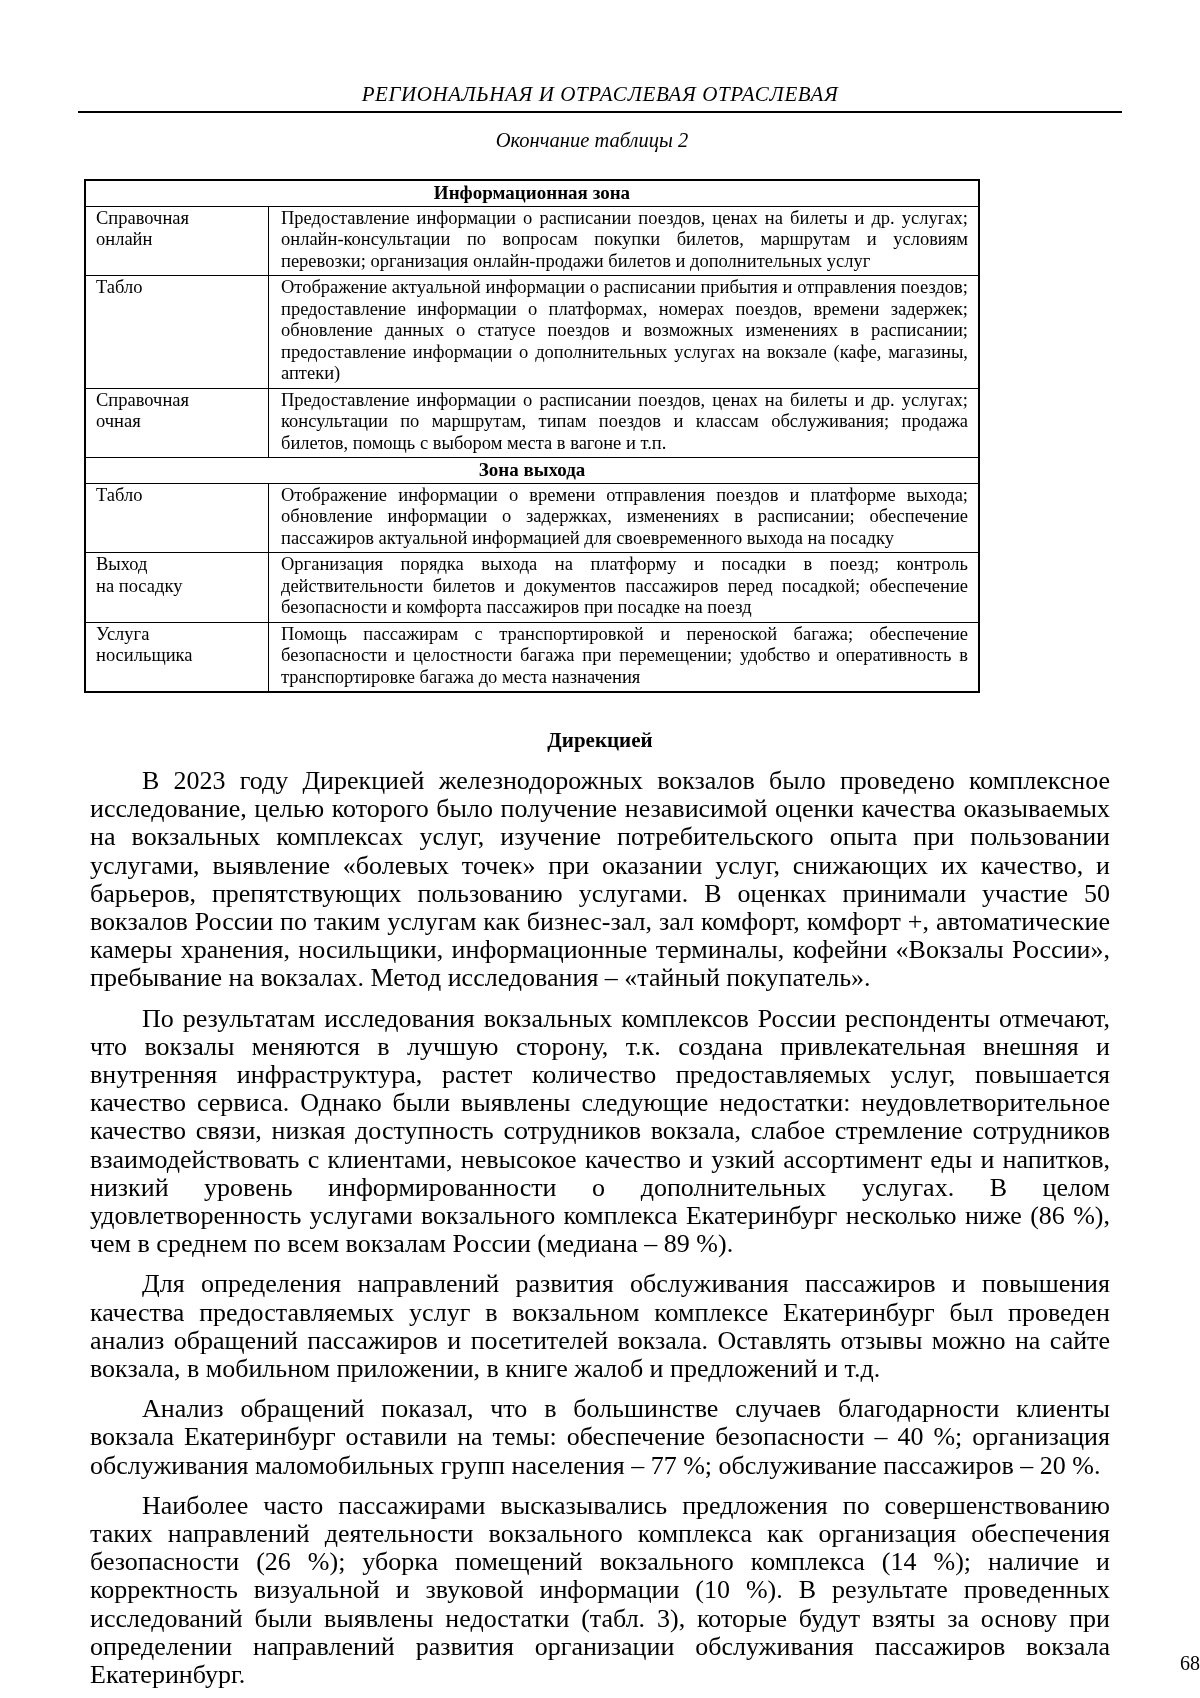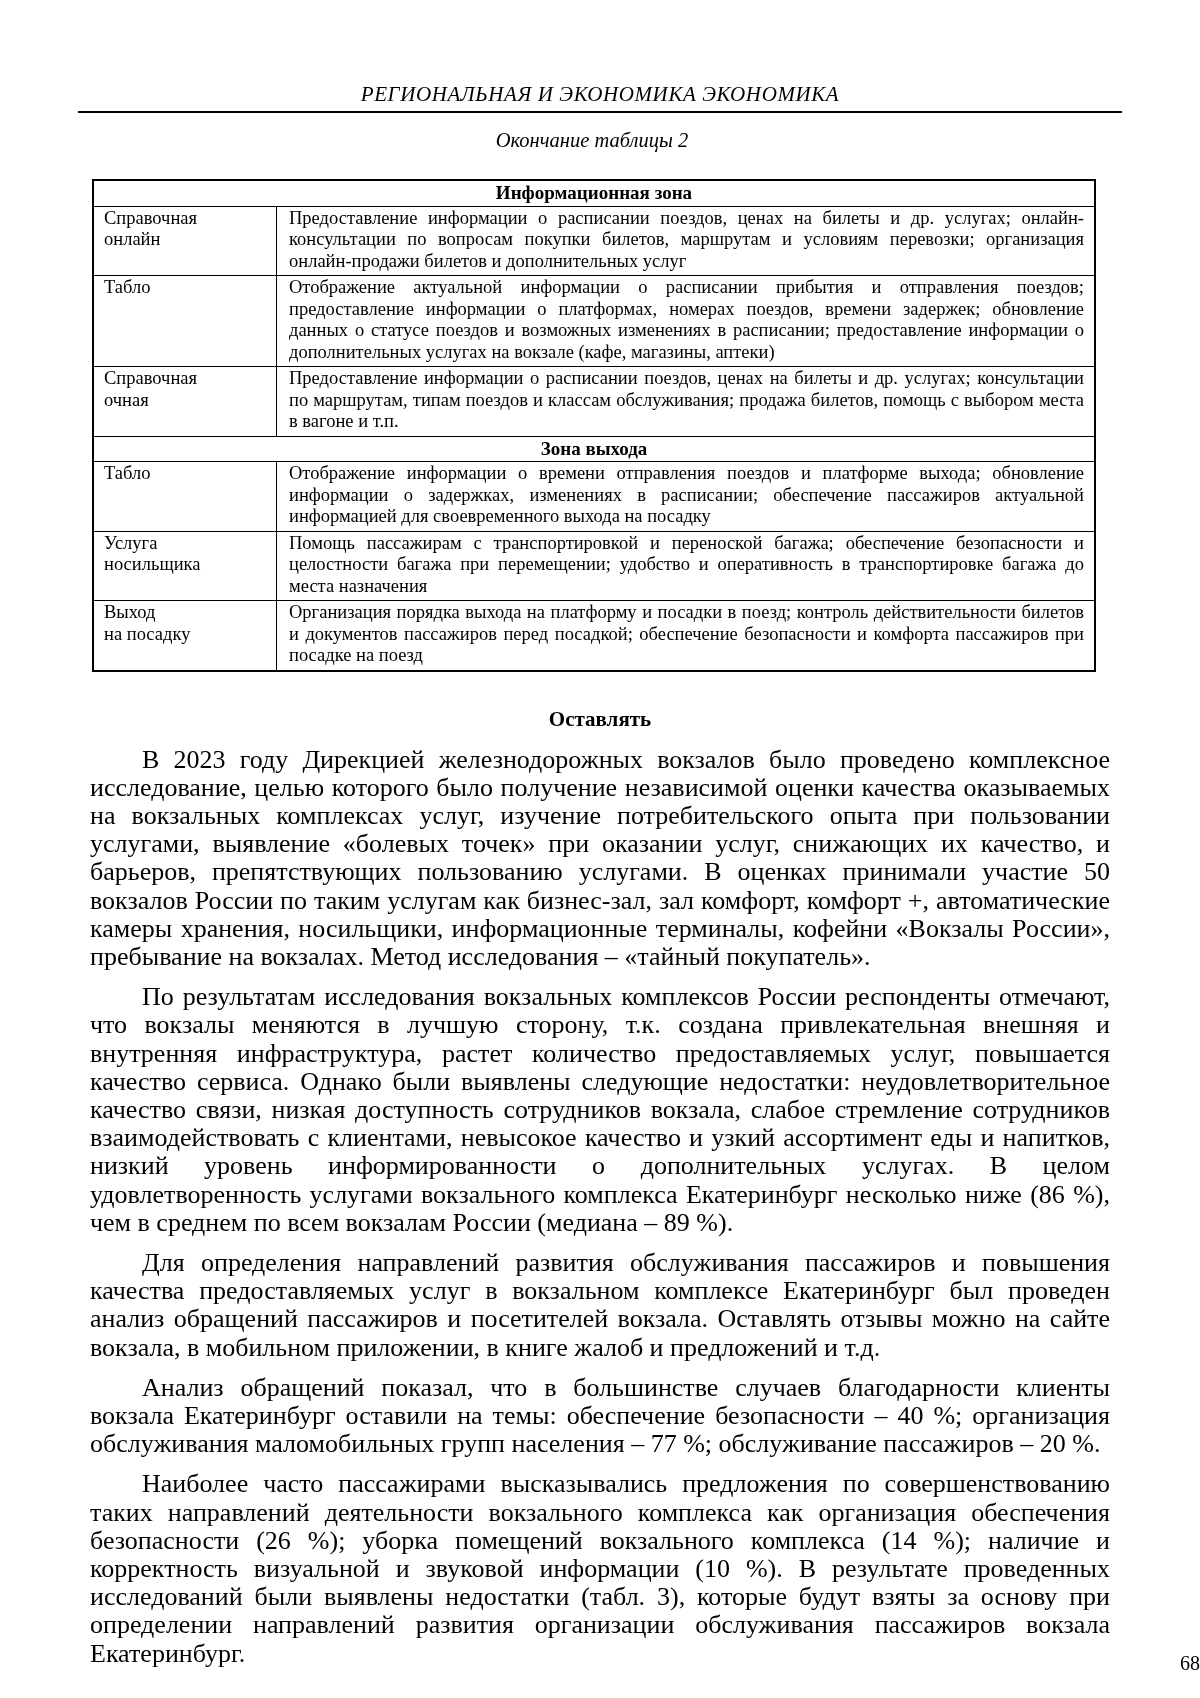--- a/index.html
+++ b/index.html
@@ -25,22 +25,22 @@
   .table-caption{
     margin-top:15px;
     text-align:center;
     font-style:italic;
     font-size:20.5px;
     line-height:24px;
     padding-right:16px;
   }
 
   table.services{
-    margin:27px 0 0 14px;
-    width:1004px;
+    margin:27px 0 0 6px;
+    width:896px;
     border-collapse:collapse;
     border:2px solid #000;
     font-size:18.5px;
     line-height:21.5px;
   }
   table.services td{
     border:1.5px solid #000;
     vertical-align:top;
   }
   td.section-header{
@@ -81,21 +81,21 @@
     text-align:right;
     font-size:20px;
   }
 </style>
 </head>
 <body>
 
 <div class="page">
   <div class="content">
 
-    <div class="running-header">РЕГИОНАЛЬНАЯ И ЭКОНОМИКА ЭКОНОМИКА</div>
+    <div class="running-header">РЕГИОНАЛЬНАЯ И ОТРАСЛЕВАЯ ОТРАСЛЕВАЯ</div>
     <div class="header-rule"></div>
 
     <div class="table-caption">Окончание таблицы 2</div>
 
     <table class="services">
       <colgroup>
           <col style="width:166px">
           <col>
         </colgroup>
       <tbody>
@@ -117,33 +117,33 @@
           <td class="desc-cell">Предоставление информации о расписании поездов, ценах на билеты и др. услугах; консультации по маршрутам, типам поездов и классам обслуживания; продажа билетов, помощь с выбором места в вагоне и т.п.</td>
         </tr>
         <tr>
           <td colspan="2" class="section-header">Зона выхода</td>
         </tr>
         <tr>
           <td class="service-cell">Табло</td>
           <td class="desc-cell">Отображение информации о времени отправления поездов и платформе выхода; обновление информации о задержках, изменениях в расписании; обеспечение пассажиров актуальной информацией для своевременного выхода на посадку</td>
         </tr>
         <tr>
+          <td class="service-cell">Выход
+на посадку</td>
+          <td class="desc-cell">Организация порядка выхода на платформу и посадки в поезд; контроль действительности билетов и документов пассажиров перед посадкой; обеспечение безопасности и комфорта пассажиров при посадке на поезд</td>
+        </tr>
+        <tr>
           <td class="service-cell">Услуга
 носильщика</td>
           <td class="desc-cell">Помощь пассажирам с транспортировкой и переноской багажа; обеспечение безопасности и целостности багажа при перемещении; удобство и оперативность в транспортировке багажа до места назначения</td>
         </tr>
-        <tr>
-          <td class="service-cell">Выход
-на посадку</td>
-          <td class="desc-cell">Организация порядка выхода на платформу и посадки в поезд; контроль действительности билетов и документов пассажиров перед посадкой; обеспечение безопасности и комфорта пассажиров при посадке на поезд</td>
-        </tr>
       </tbody>
     </table>
 
-    <h2 class="discussion-heading">Оставлять</h2>
+    <h2 class="discussion-heading">Дирекцией</h2>
 
     <p class="body-par">В 2023 году Дирекцией железнодорожных вокзалов было проведено комплексное исследование, целью которого было получение независимой оценки качества оказываемых на вокзальных комплексах услуг, изучение потребительского опыта при пользовании услугами, выявление «болевых точек» при оказании услуг, снижающих их качество, и барьеров, препятствующих пользованию услугами. В оценках принимали участие 50 вокзалов России по таким услугам как бизнес-зал, зал комфорт, комфорт +, автоматические камеры хранения, носильщики, информационные терминалы, кофейни «Вокзалы России», пребывание на вокзалах. Метод исследования – «тайный покупатель».</p>
     <p class="body-par">По результатам исследования вокзальных комплексов России респонденты отмечают, что вокзалы меняются в лучшую сторону, т.к. создана привлекательная внешняя и внутренняя инфраструктура, растет количество предоставляемых услуг, повышается качество сервиса. Однако были выявлены следующие недостатки: неудовлетворительное качество связи, низкая доступность сотрудников вокзала, слабое стремление сотрудников взаимодействовать с клиентами, невысокое качество и узкий ассортимент еды и напитков, низкий уровень информированности о дополнительных услугах. В целом удовлетворенность услугами вокзального комплекса Екатеринбург несколько ниже (86 %), чем в среднем по всем вокзалам России (медиана – 89 %).</p>
     <p class="body-par">Для определения направлений развития обслуживания пассажиров и повышения качества предоставляемых услуг в вокзальном комплексе Екатеринбург был проведен анализ обращений пассажиров и посетителей вокзала. Оставлять отзывы можно на сайте вокзала, в мобильном приложении, в книге жалоб и предложений и т.д.</p>
     <p class="body-par">Анализ обращений показал, что в большинстве случаев благодарности клиенты вокзала Екатеринбург оставили на темы: обеспечение безопасности – 40 %; организация обслуживания маломобильных групп населения – 77 %; обслуживание пассажиров – 20 %.</p>
     <p class="body-par">Наиболее часто пассажирами высказывались предложения по совершенствованию таких направлений деятельности вокзального комплекса как организация обеспечения безопасности (26 %); уборка помещений вокзального комплекса (14 %); наличие и корректность визуальной и звуковой информации (10 %). В результате проведенных исследований были выявлены недостатки (табл. 3), которые будут взяты за основу при определении направлений развития организации обслуживания пассажиров вокзала Екатеринбург.</p>
   </div>
 
   <div class="page-number">68</div>
 </div>

